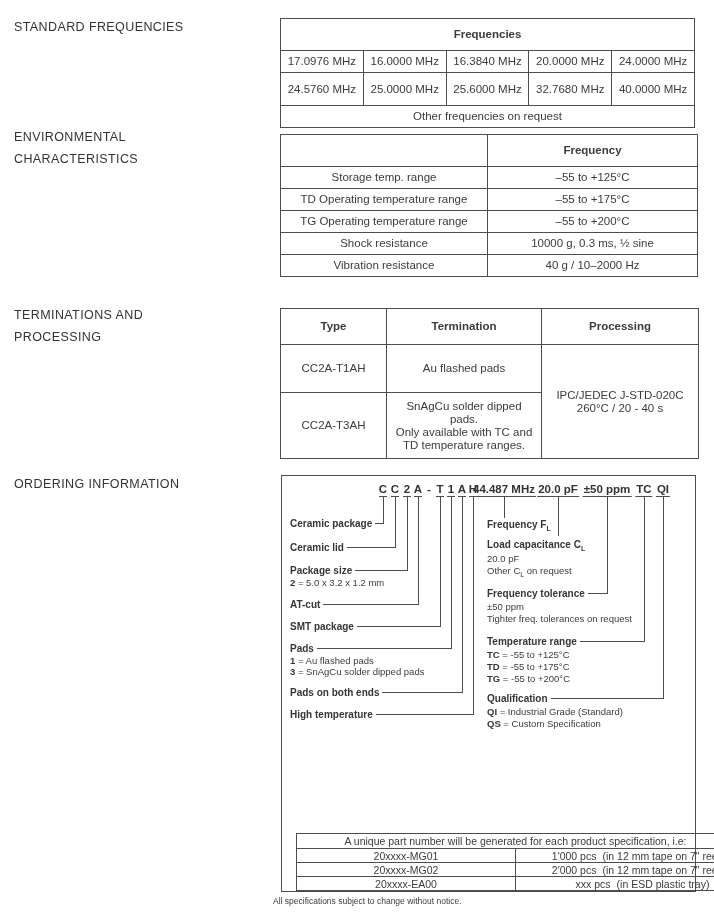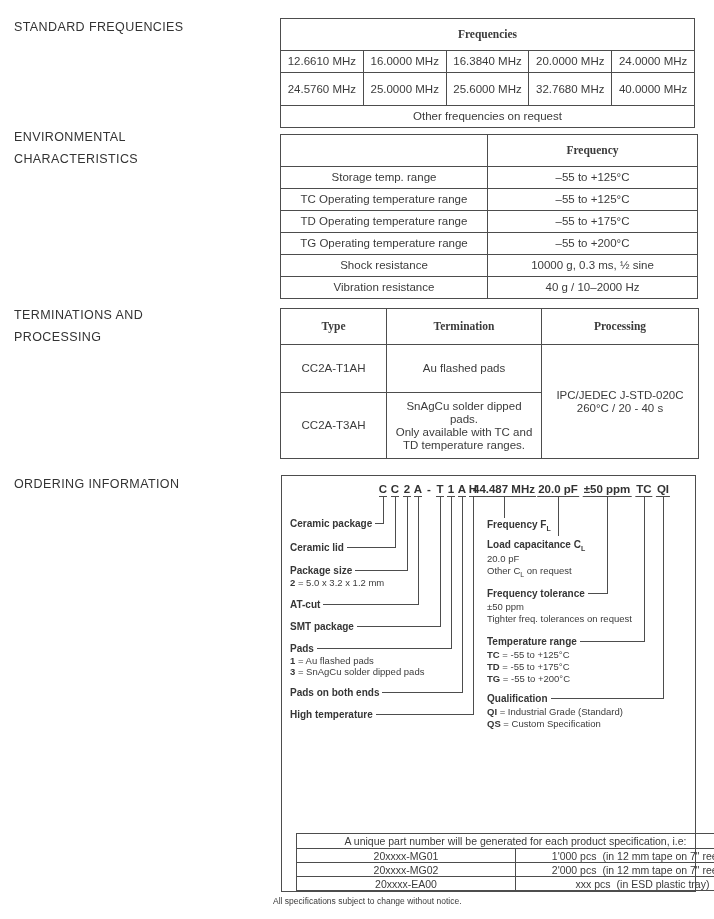--- a/index.html
+++ b/index.html
@@ -4,21 +4,21 @@
 <style>
   html,body{margin:0;padding:0;background:#fff;}
   #page{position:relative;width:714px;height:919px;background:#fff;
         font-family:"Liberation Sans",sans-serif;color:#3b3b3b;overflow:hidden;}
   .heading{position:absolute;left:14px;font-weight:normal;font-size:12.5px;
            letter-spacing:.4px;color:#333;white-space:nowrap;}
   table.grid{position:absolute;border-collapse:collapse;table-layout:fixed;
              font-size:11.5px;color:#3b3b3b;}
   table.grid td,table.grid th{border:1px solid #4d4d4d;padding:0;text-align:center;
              font-weight:normal;font-size:11.5px;color:#3b3b3b;line-height:13px;}
-  table.grid th{font-weight:bold;font-family:Liberation Serif, serif;}
+  table.grid th{font-weight:bold;}
   td.lbl{text-align:left;padding-left:6px;}
   
   #obox{position:absolute;left:281px;top:475px;width:413px;height:415px;
         border:1px solid #4d4d4d;}
   .pchar,.pgroup{position:absolute;top:7px;transform:translateX(-50%);
         font-weight:bold;font-size:11.5px;white-space:nowrap;color:#333;}
   .pgroup{padding:0 1px 1px 1px;border-bottom:1px solid #4d4d4d;}
   .tick{position:absolute;top:20px;width:8px;height:0;border-top:1px solid #4d4d4d;}
   .vline{position:absolute;width:0;border-left:1px solid #4d4d4d;}
   .dlabel{position:absolute;display:flex;align-items:center;height:10px;
@@ -45,21 +45,21 @@
   <div class="heading" style="top:308px">TERMINATIONS AND</div>
   <div class="heading" style="top:330px">PROCESSING</div>
   <div class="heading" style="top:477px">ORDERING INFORMATION</div>
 
   <table class="grid" style="left:280px;top:18px;width:415px">
     <tbody>
         <tr style="height:32px">
           <th colspan="5">Frequencies</th>
         </tr>
     <tr style="height:22px">
-      <td>12.6610 MHz</td>
+      <td>17.0976 MHz</td>
       <td>16.0000 MHz</td>
       <td>16.3840 MHz</td>
       <td>20.0000 MHz</td>
       <td>24.0000 MHz</td>
     </tr>
     <tr style="height:33px">
       <td>24.5760 MHz</td>
       <td>25.0000 MHz</td>
       <td>25.6000 MHz</td>
       <td>32.7680 MHz</td>
@@ -72,24 +72,20 @@
     </table>
 
   <table class="grid" style="left:280px;top:134px;width:415px">
     <tbody>
         <tr style="height:32px">
       <td style="width:206px"></td>
       <th style="width:209px">Frequency</th>
     </tr>
     <tr style="height:22px">
       <td class="lbl">Storage temp. range</td>
-      <td>–55 to +125°C</td>
-    </tr>
-    <tr style="height:22px">
-      <td class="lbl">TC Operating temperature range</td>
       <td>–55 to +125°C</td>
     </tr>
     <tr style="height:22px">
       <td class="lbl">TD Operating temperature range</td>
       <td>–55 to +175°C</td>
     </tr>
     <tr style="height:22px">
       <td class="lbl">TG Operating temperature range</td>
       <td>–55 to +200°C</td>
     </tr>

